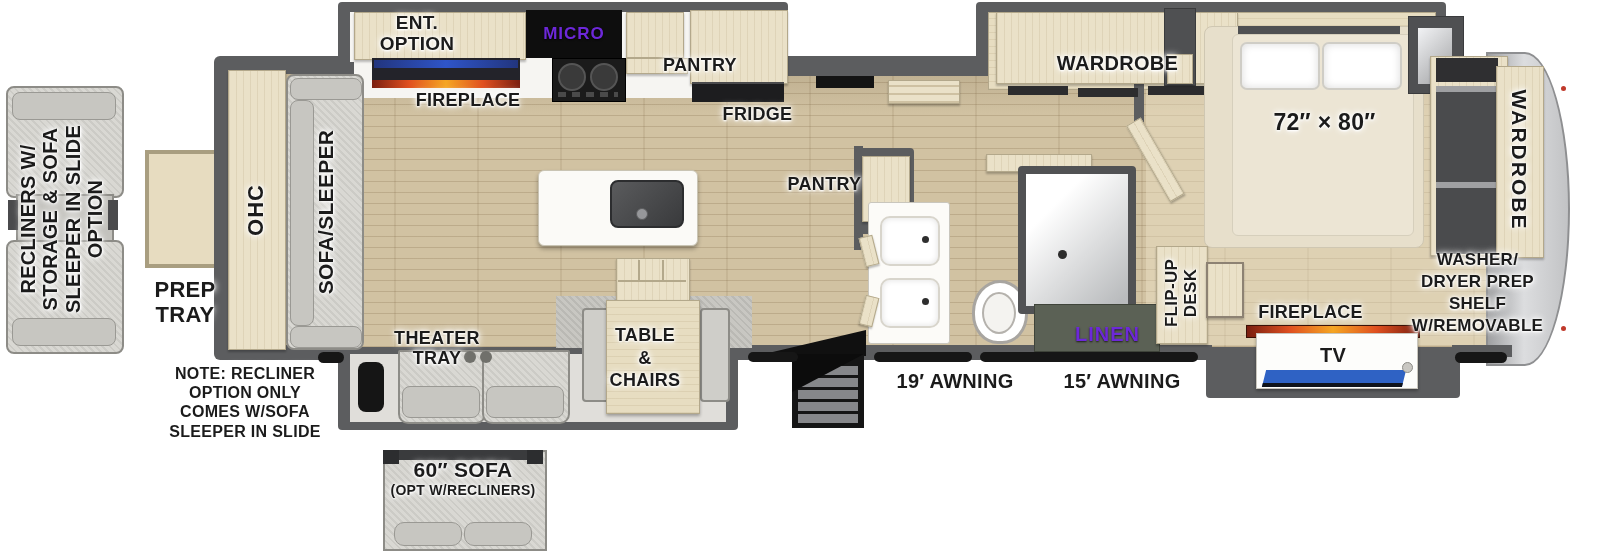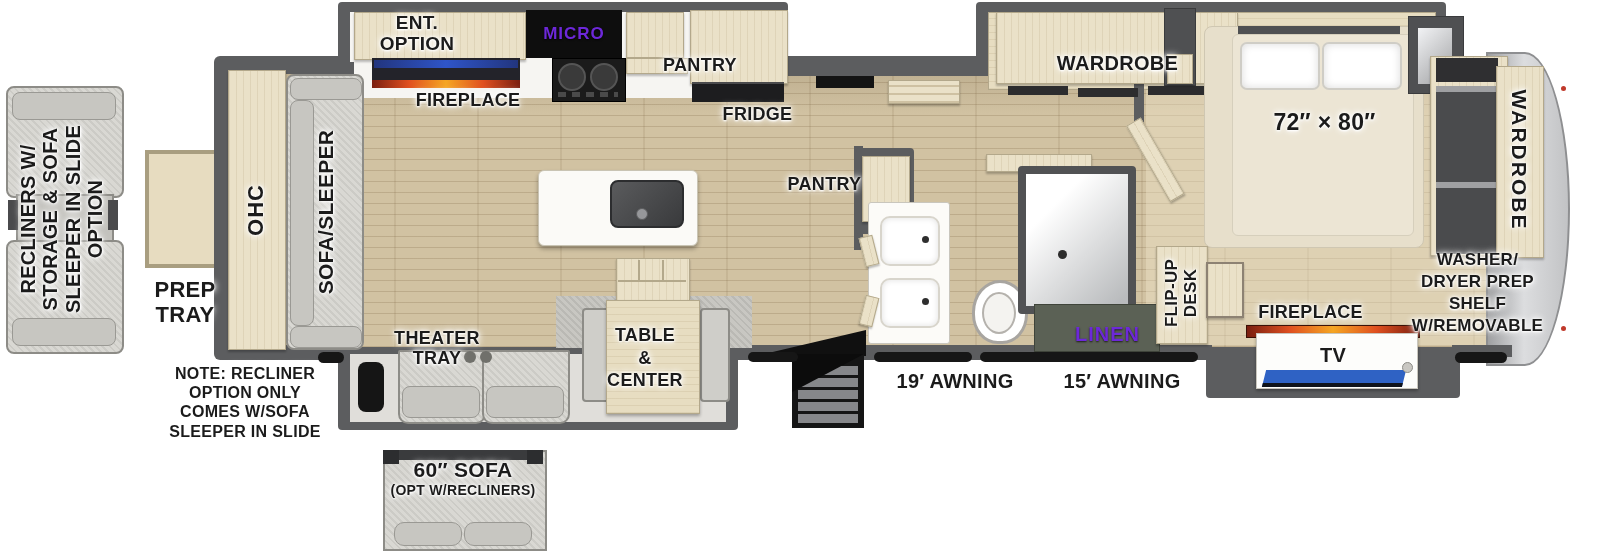--- a/index.html
+++ b/index.html
@@ -215,21 +215,21 @@
   <div class="lbl" style="left:710px;top:104px;width:95px;font-size:18px;">FRIDGE</div>
   <div class="lbl" style="left:772px;top:174px;width:105px;font-size:18px;">PANTRY</div>
 
   <div class="lbl" style="left:372px;top:328px;width:130px;font-size:18px;">
     <div>THEATER</div>
     <div>TRAY</div>
   </div>
   <div class="lbl" style="left:595px;top:324px;width:100px;font-size:18px;line-height:1.25;">
     <div>TABLE</div>
     <div>&amp;</div>
-    <div>CENTER</div>
+    <div>CHAIRS</div>
   </div>
 
   <div class="lbl" style="left:165px;top:364px;width:160px;font-size:16px;line-height:1.2;">
     <div>NOTE: RECLINER</div>
     <div>OPTION ONLY</div>
     <div>COMES W/SOFA</div>
     <div>SLEEPER IN SLIDE</div>
   </div>
 
   <div class="lbl" style="left:383px;top:458px;width:160px;font-size:21px;line-height:1.15;">

